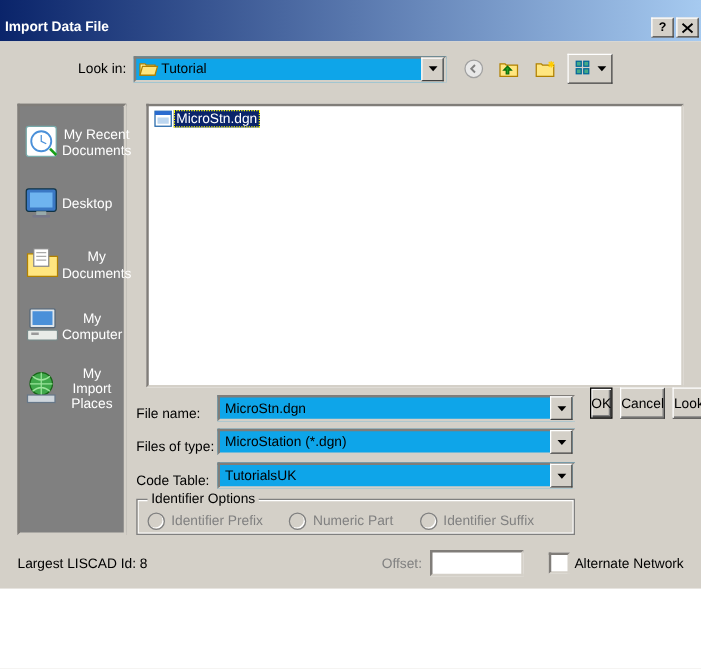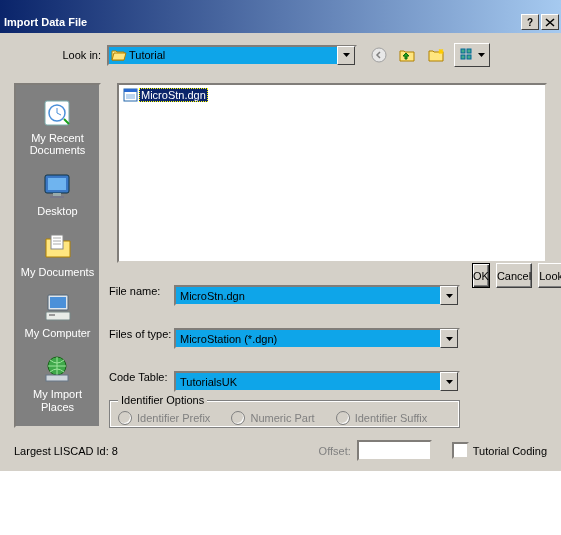--- a/index.html
+++ b/index.html
@@ -11,27 +11,27 @@
 .row{display:flex;align-items:center;margin-bottom:16px}
 .label{text-align:right;padding-right:6px}
 .combo{display:flex;align-items:center;background:#0ea5e9;border:2px inset #d4d0c8;height:21px;box-sizing:border-box;padding-left:2px}
 .combo .text{flex:1;padding-left:2px;font-size:11px}
 .combo .arrow{width:16px;height:17px;background:#d4d0c8;border:1px solid;border-color:#fff #404040 #404040 #fff;display:flex;align-items:center;justify-content:center}
 .combo .arrow svg{display:block}
 .toolbar{display:flex;align-items:center;gap:6px;margin-left:10px}
 .toolbtn{width:23px;height:22px;display:flex;align-items:center;justify-content:center}
 .body{display:flex}
 .places{width:87px;height:345px;background:#808080;border:2px inset #d4d0c8;display:flex;flex-direction:column;align-items:center;padding-top:8px;gap:4px;box-sizing:border-box}
-.place{display:flex;flex-direction:column;align-items:center;width:80px;padding:4px 0 6px;color:#fff;font-size:11px;text-align:center;line-height:1.1;cursor:pointer}
+.place{display:flex;flex-direction:row;align-items:center;width:80px;padding:4px 0 6px;color:#fff;font-size:11px;text-align:center;line-height:1.1;cursor:pointer}
 .place svg{margin-bottom:3px}
 .filelist{background:#fff;border:2px inset #d4d0c8;height:283px;margin-left:8px;flex:1;box-sizing:border-box;padding:2px}
 .fileitem{display:inline-flex;align-items:center;height:16px;padding:0 2px}
 .fileitem.sel .fname{background:#0a246a;color:#fff;border:1px dotted #ff0;padding:0 1px}
 .right{flex:1;margin-left:8px;display:flex;flex-direction:column}
-.formrow{display:flex;align-items:flex-start;margin-top:22px}
+.formrow{display:flex;align-items:flex-end;margin-top:6px}
 .formrow .lbl{width:65px}
 .formrow .field{flex:1}
 .btncol{width:75px;margin-left:12px;display:flex;gap:6px}
 .btn{height:23px;background:#d4d0c8;border:1px solid;border-color:#fff #404040 #404040 #fff;display:flex;align-items:center;justify-content:center;font-size:11px;cursor:pointer;box-shadow:inset -1px -1px 0 #808080, inset 1px 1px 0 #d4d0c8}
 .btn.def{border:1px solid #000;box-shadow:inset 1px 1px 0 #fff, inset -1px -1px 0 #404040, inset -2px -2px 0 #808080}
 .group{border:1px solid #808080;box-shadow:inset 0 0 0 1px #fff;position:relative;margin-top:8px;padding:10px 8px 0}
 .glegend{position:absolute;top:-7px;left:8px;background:#d4d0c8;padding:0 3px;font-size:11px}
 .radio{display:inline-flex;align-items:center;gap:5px;color:#808080;margin-right:18px}
 .radio .rdot{width:12px;height:12px;border-radius:50%;background:#d4d0c8;border:1px solid #808080;box-shadow:inset -1px -1px 0 #fff}
 .footer{display:flex;align-items:center;margin-top:12px}
@@ -231,16 +231,16 @@
       </div>
     </div>
 
     <div class="footer">
       <span>Largest LISCAD Id: 8</span>
       <span style="flex:1"></span>
       <span style="color:#808080;margin-right:6px">Offset:</span>
       <span class="offset-in"></span>
       <span style="width:20px"></span>
       <span class="chk"></span>
-      <span>Tutorial Coding</span>
+      <span>Alternate Network</span>
     </div>
   </div>
 </div>
 
 </body></html>

